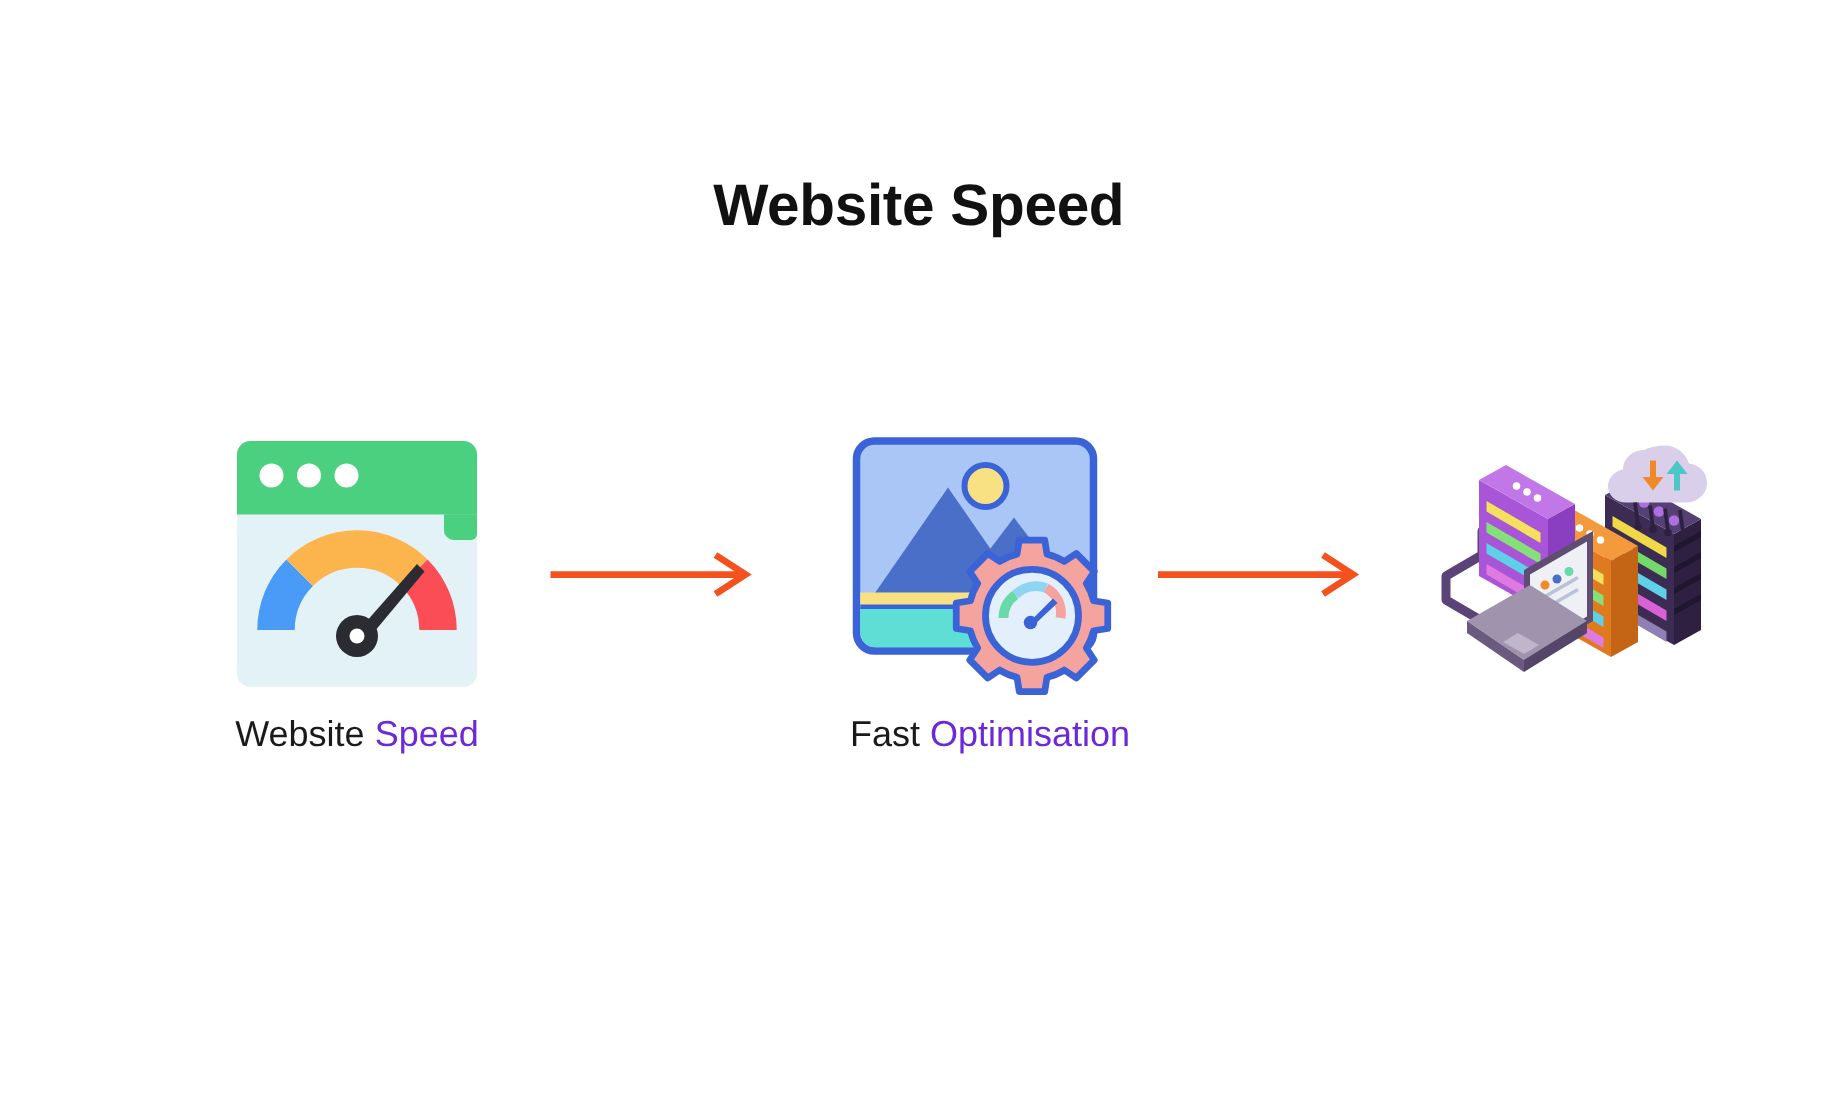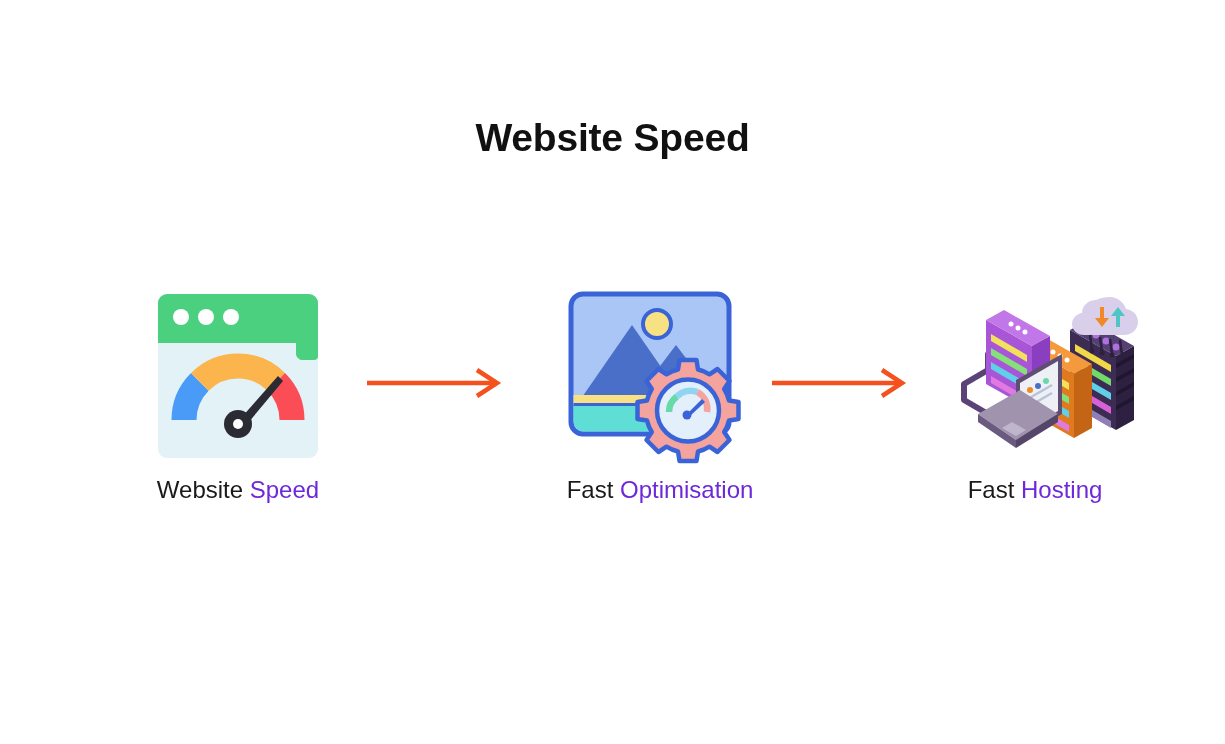--- a/index.html
+++ b/index.html
@@ -281,20 +281,16 @@
             <path d="M180 59 L182 74"></path>
             <path d="M190 61 L192 76"></path>
             <path d="M200 62 L202 77"></path>
           </g>
           <circle cx="172" cy="73" r="2.5" fill="#2d2040"></circle>
           <circle cx="182" cy="75" r="2.5" fill="#2d2040"></circle>
           <circle cx="192" cy="77" r="2.5" fill="#2d2040"></circle>
           <circle cx="202" cy="78" r="2.5" fill="#2d2040"></circle>
         </svg>
       </div>
-      <div class="step-label">
-        <span>Fast</span>
-        <span class="accent">Hosting</span>
-      </div>
     </div>
 
   </div>
 </div>
 
 </body></html>

